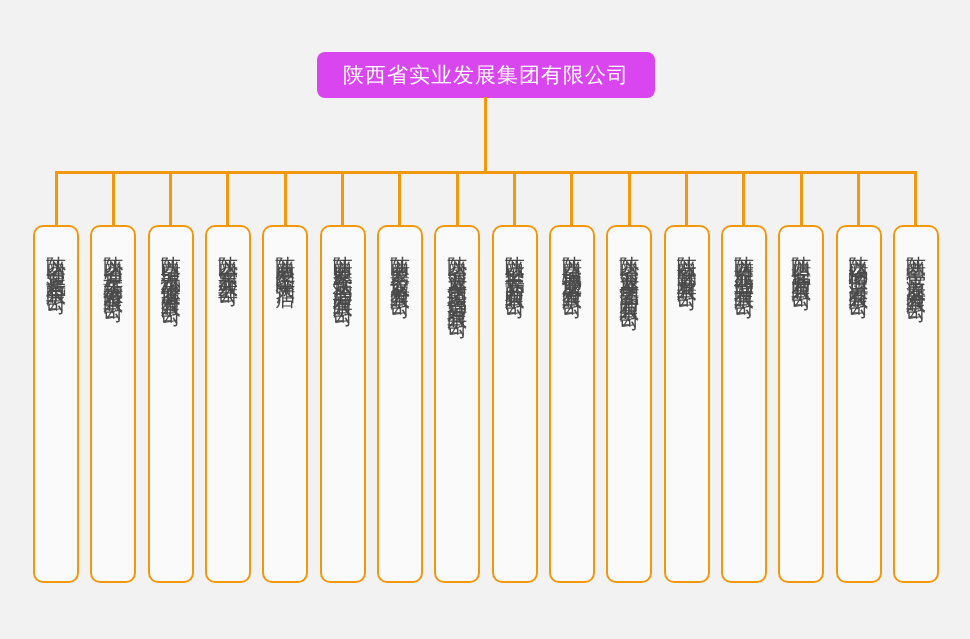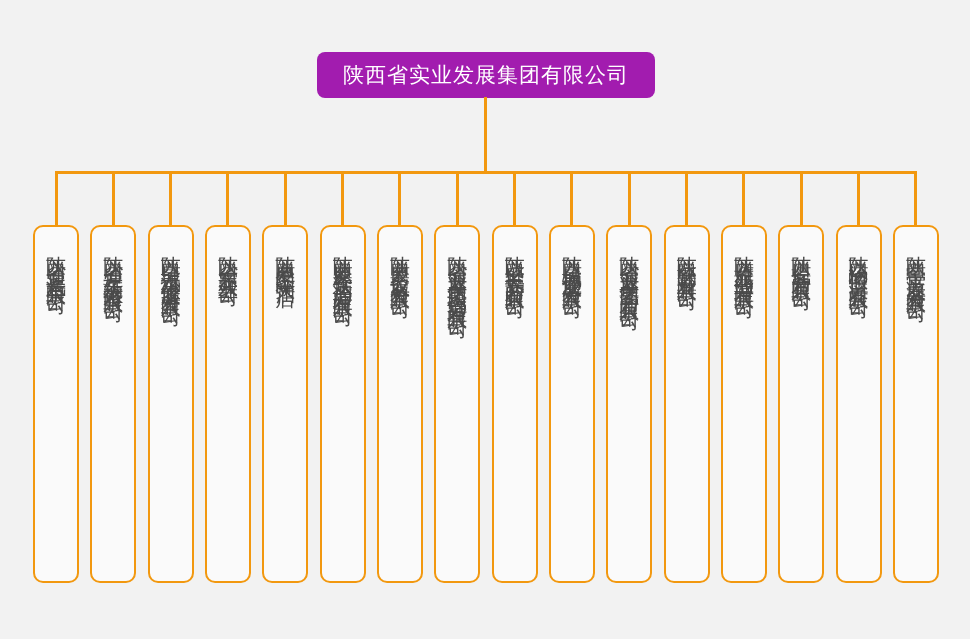--- a/index.html
+++ b/index.html
@@ -19,21 +19,21 @@
     height: 639px;
   }
 
   
   .root-node {
     position: absolute;
     left: 317px;
     top: 52px;
     width: 338px;
     height: 46px;
-    background: #a21caf;
+    background: #d946ef;
     border-radius: 8px;
     display: flex;
     align-items: center;
     justify-content: center;
     box-sizing: border-box;
   }
   .root-label {
     color: #ffffff;
     font-size: 21px;
     letter-spacing: 1px;

